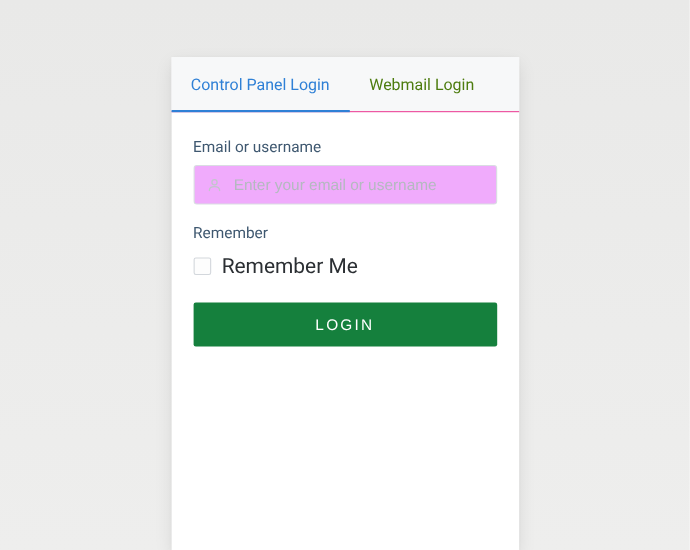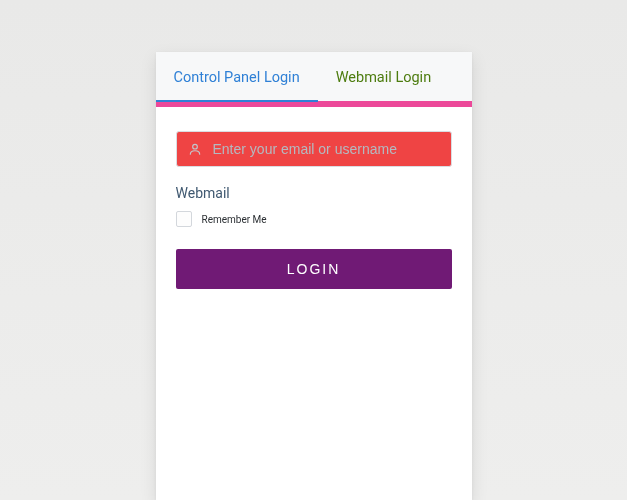--- a/index.html
+++ b/index.html
@@ -12,21 +12,21 @@
     padding-top: 52px;
   }
   .card {
     width: 316px;
     background: #ffffff;
     box-shadow: 0 6px 16px rgba(0,0,0,0.10), 0 1px 3px rgba(0,0,0,0.06);
   }
   .tabs {
     display: flex;
     background: #f7f8f9;
-    border-bottom: 6px solid #ec4899;
+    border-bottom: 1px solid #ec4899;
   }
   .tab {
     padding: 17px 18px 15px;
     font-size: 14.5px;
     color: #4d7c0f;
     cursor: pointer;
     position: relative;
   }
   .tab.active {
     color: #2f80d6;
@@ -61,76 +61,77 @@
     display: flex;
   }
   .text-input {
     width: 100%;
     height: 36px;
     border: 1px solid #d9dde2;
     border-radius: 3px;
     padding: 0 10px 0 36px;
     font-size: 14px;
     color: #333;
-    background: #ef4444;
+    background: #f0abfc;
   }
   .text-input::placeholder { color: #b4b9c0; }
   .remember {
     display: flex;
     align-items: center;
     gap: 10px;
     margin: 10px 0 22px;
   }
   .checkbox {
     width: 16px;
     height: 16px;
     border: 1px solid #d3d7dc;
     border-radius: 2px;
     background: #fdfdfd;
     cursor: pointer;
   }
   .remember-label {
-    font-size: 10px;
+    font-size: 19px;
     color: #2b2f33;
   }
   .login-btn {
     width: 100%;
     height: 40px;
-    background: #701a75;
+    background: #15803d;
     border: none;
     color: #fff;
     font-size: 14px;
     letter-spacing: 2px;
     cursor: pointer;
     border-radius: 2px;
   }
 </style>
 </head>
 <body>
 
 <div class="card">
 
   <div class="tabs">
     <div class="tab active">Control Panel Login</div>
     <div class="tab">Webmail Login</div>
   </div>
 
   <div class="body">
 
+    <label class="field-label">Email or username</label>
     <div class="input-wrap">
       <span class="input-icon">
         <svg width="14" height="14" viewBox="0 0 24 24" fill="none" stroke="currentColor" stroke-width="2" stroke-linecap="round" stroke-linejoin="round">
           <circle cx="12" cy="8" r="4"></circle>
           <path d="M4 21c0-4 4-6 8-6s8 2 8 6"></path>
         </svg>
       </span>
       <input type="text" class="text-input" placeholder="Enter your email or username" style="">
     </div>
 
-    <label class="field-label">Webmail</label>
+    <label class="field-label">Remember</label>
 
     <div class="remember">
       <div class="checkbox"></div>
       <span class="remember-label">Remember Me</span>
     </div>
 
     <button class="login-btn">LOGIN</button>
 
   </div>
 </div>

